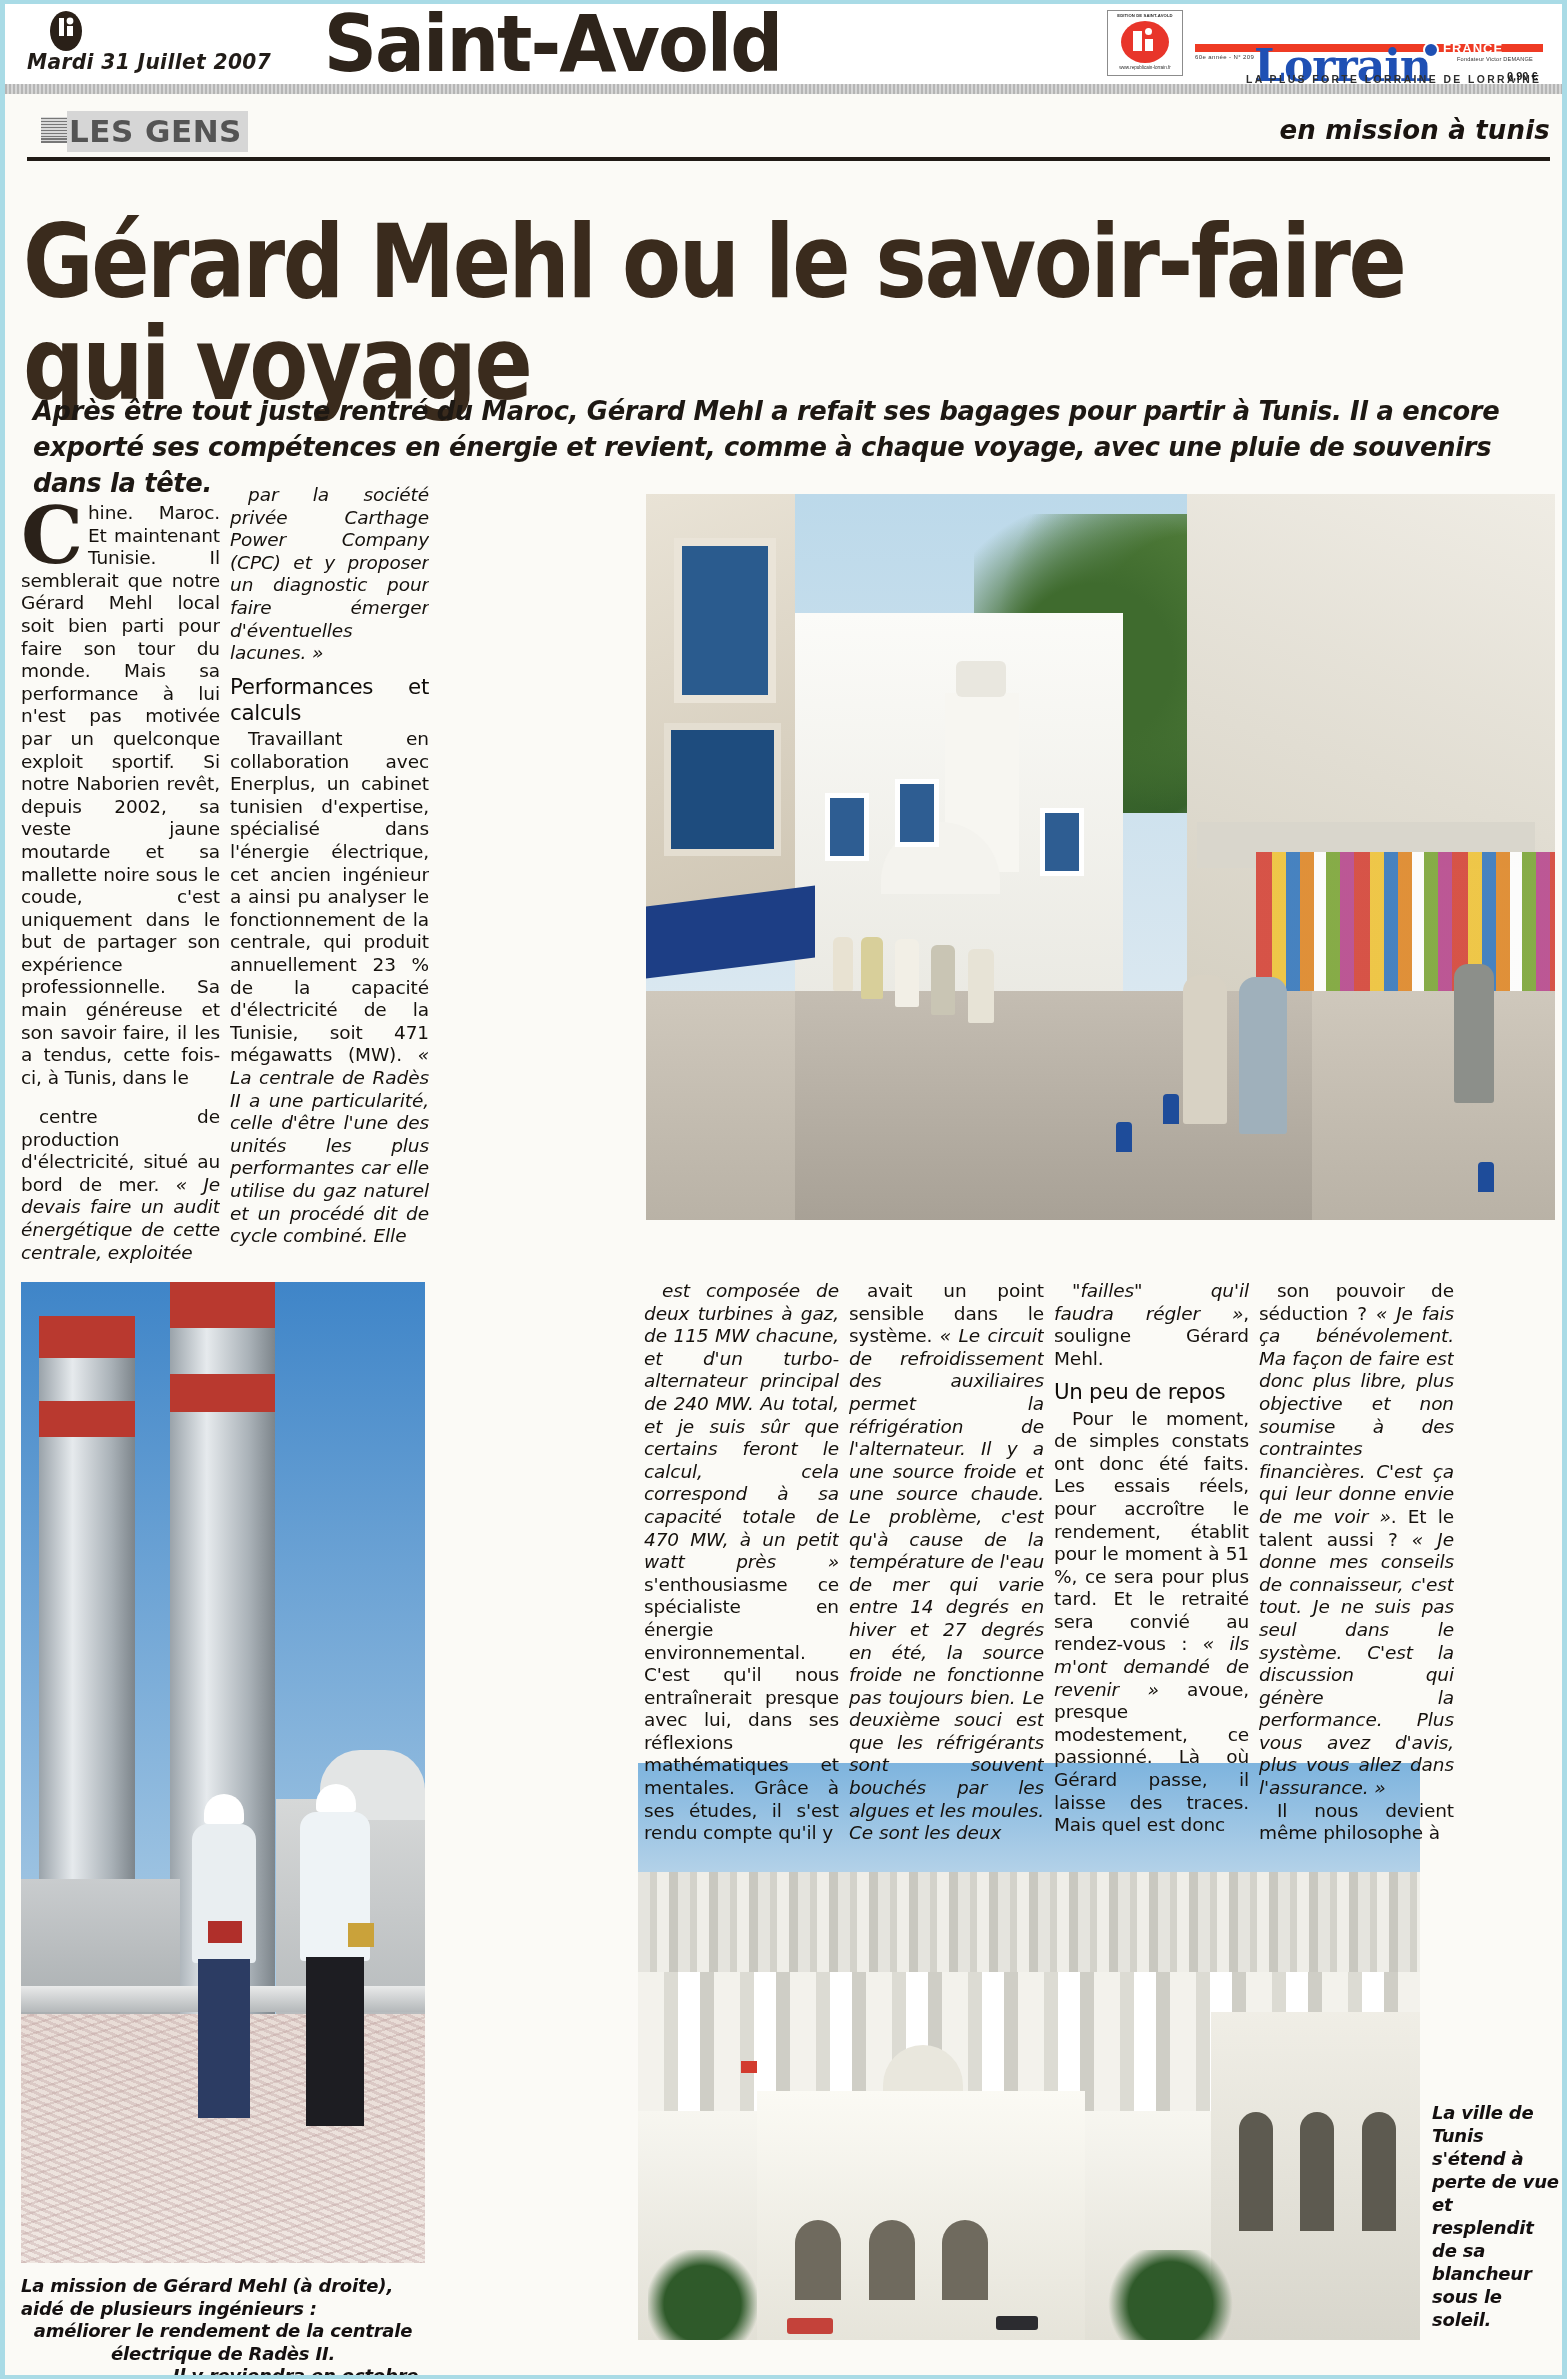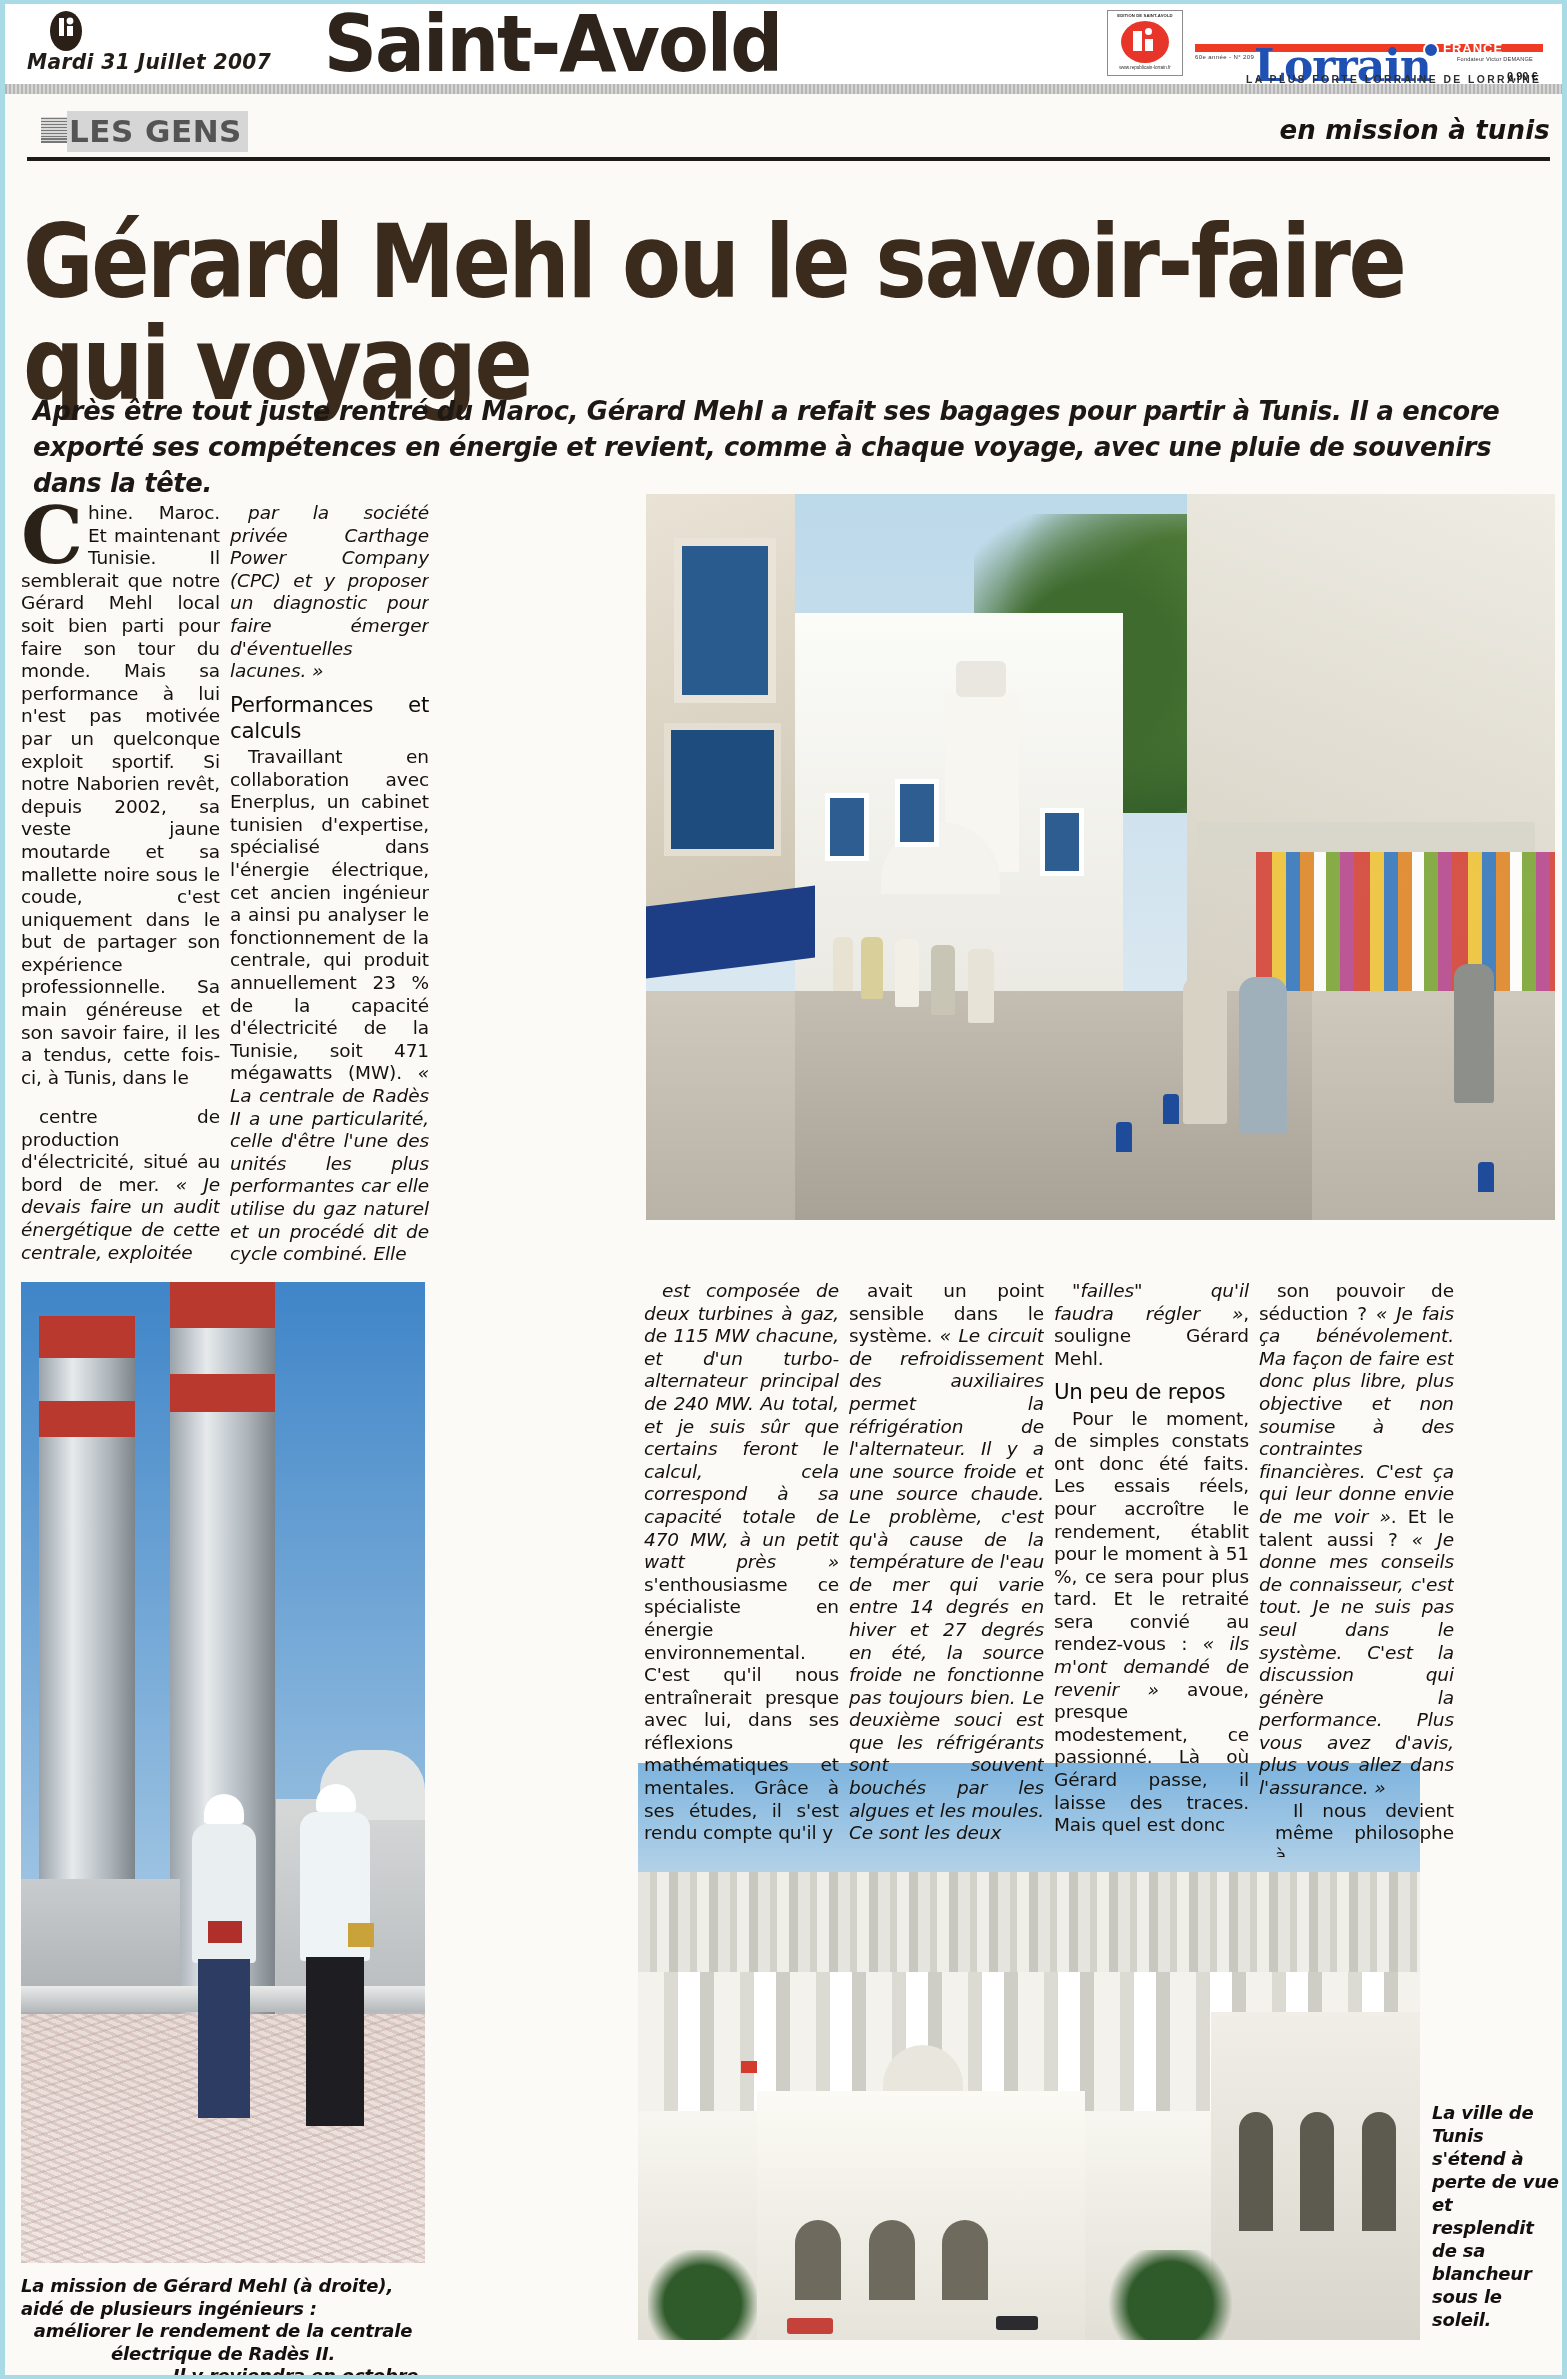--- a/index.html
+++ b/index.html
@@ -436,34 +436,34 @@
     <div style="position:absolute;left:149px;bottom:6px;width:46px;height:16px;background:#c4423a;border-radius:3px;"></div>
     <div style="position:absolute;left:358px;bottom:10px;width:42px;height:14px;background:#2c2c30;border-radius:3px;"></div>
   </div>
   <div class="caption" id="cap3">La ville de Tunis s'étend à perte de vue et resplendit de sa blancheur sous le soleil.</div>
 <div class="col" style="left: 16px; top: 498px; width: 199px; height: 597px; overflow: hidden;">
       <p><span class="dropcap">C</span><span>hine.</span> <span>Maroc.</span> <span>Et</span> <span>maintenant</span> <span>Tunisie.</span> <span>Il</span> <span>semblerait</span> <span>que</span> <span>notre</span> <span>Gérard</span> <span>Mehl</span> <span>local</span> <span>soit</span> <span>bien</span> <span>parti</span> <span>pour</span> <span>faire</span> <span>son</span> <span>tour</span> <span>du</span> <span>monde.</span> <span>Mais</span> <span>sa</span> <span>performance</span> <span>à</span> <span>lui</span> <span>n'est</span> <span>pas</span> <span>motivée</span> <span>par</span> <span>un</span> <span>quelconque</span> <span>exploit</span> <span>sportif.</span> <span>Si</span> <span>notre</span> <span>Naborien</span> <span>revêt,</span> <span>depuis</span> <span>2002,</span> <span>sa</span> <span>veste</span> <span>jaune</span> <span>moutarde</span> <span>et</span> <span>sa</span> <span>mallette</span> <span>noire</span> <span>sous</span> <span>le</span> <span>coude,</span> <span>c'est</span> <span>uniquement</span> <span>dans</span> <span>le</span> <span>but</span> <span>de</span> <span>partager</span> <span>son</span> <span>expérience</span> <span>professionnelle.</span> <span>Sa</span> <span>main</span> <span>généreuse</span> <span>et</span> <span>son</span> <span>savoir</span> <span>faire,</span> <span>il</span> <span>les</span> <span>a</span> <span>tendus,</span> <span>cette</span> <span>fois-ci,</span> <span>à</span> <span>Tunis,</span> <span>dans</span> <span>le</span> </p>
     </div>
     <div class="col" style="left: 16px; top: 1102px; width: 199px; height: 169px; overflow: hidden;">
       <p style="text-indent: 18px;"><span>centre</span> <span>de</span> <span>production</span> <span>d'électricité,</span> <span>situé</span> <span>au</span> <span>bord</span> <span>de</span> <span>mer.</span>  <span class="ital">«</span> <span class="ital">Je</span> <span class="ital">devais</span> <span class="ital">faire</span> <span class="ital">un</span> <span class="ital">audit</span> <span class="ital">énergétique</span> <span class="ital">de</span> <span class="ital">cette</span> <span class="ital">centrale,</span> <span class="ital">exploitée</span> </p>
     </div>
-    <div class="col" style="left: 225px; top: 498px; width: 199px; height: 774px; overflow: hidden;">
+    <div class="col" style="left: 225px; top: 480px; width: 199px; height: 774px; overflow: hidden;">
       <p style="text-indent: 18px;"><span class="ital">par</span> <span class="ital">la</span> <span class="ital">société</span> <span class="ital">privée</span> <span class="ital">Carthage</span> <span class="ital">Power</span> <span class="ital">Company</span> <span class="ital">(CPC)</span> <span class="ital">et</span> <span class="ital">y</span> <span class="ital">proposer</span> <span class="ital">un</span> <span class="ital">diagnostic</span> <span class="ital">pour</span> <span class="ital">faire</span> <span class="ital">émerger</span> <span class="ital">d'éventuelles</span> <span class="ital">lacunes.</span> <span class="ital">»</span></p>
       <h2 class="subhead">Performances et calculs</h2>
       <p style="text-indent: 18px;"><span>Travaillant</span> <span>en</span> <span>collaboration</span> <span>avec</span> <span>Enerplus,</span> <span>un</span> <span>cabinet</span> <span>tunisien</span> <span>d'expertise,</span> <span>spécialisé</span> <span>dans</span> <span>l'énergie</span> <span>électrique,</span> <span>cet</span> <span>ancien</span> <span>ingénieur</span> <span>a</span> <span>ainsi</span> <span>pu</span> <span>analyser</span> <span>le</span> <span>fonctionnement</span> <span>de</span> <span>la</span> <span>centrale,</span> <span>qui</span> <span>produit</span> <span>annuellement</span> <span>23</span> <span>%</span> <span>de</span> <span>la</span> <span>capacité</span> <span>d'électricité</span> <span>de</span> <span>la</span> <span>Tunisie,</span> <span>soit</span> <span>471</span> <span>mégawatts</span> <span>(MW).</span>  <span class="ital">«</span> <span class="ital">La</span> <span class="ital">centrale</span> <span class="ital">de</span> <span class="ital">Radès</span> <span class="ital">II</span> <span class="ital">a</span> <span class="ital">une</span> <span class="ital">particularité,</span> <span class="ital">celle</span> <span class="ital">d'être</span> <span class="ital">l'une</span> <span class="ital">des</span> <span class="ital">unités</span> <span class="ital">les</span> <span class="ital">plus</span> <span class="ital">performantes</span> <span class="ital">car</span> <span class="ital">elle</span> <span class="ital">utilise</span> <span class="ital">du</span> <span class="ital">gaz</span> <span class="ital">naturel</span> <span class="ital">et</span> <span class="ital">un</span> <span class="ital">procédé</span> <span class="ital">dit</span> <span class="ital">de</span> <span class="ital">cycle</span> <span class="ital">combiné.</span> <span class="ital">Elle</span> </p>
     </div>
     <div class="col" style="left: 639px; top: 1276px; width: 195px; height: 577px; overflow: hidden;">
       <p style="text-indent: 18px;"><span class="ital">est</span> <span class="ital">composée</span> <span class="ital">de</span> <span class="ital">deux</span> <span class="ital">turbines</span> <span class="ital">à</span> <span class="ital">gaz,</span> <span class="ital">de</span> <span class="ital">115</span> <span class="ital">MW</span> <span class="ital">chacune,</span> <span class="ital">et</span> <span class="ital">d'un</span> <span class="ital">turbo-alternateur</span> <span class="ital">principal</span> <span class="ital">de</span> <span class="ital">240</span> <span class="ital">MW.</span> <span class="ital">Au</span> <span class="ital">total,</span> <span class="ital">et</span> <span class="ital">je</span> <span class="ital">suis</span> <span class="ital">sûr</span> <span class="ital">que</span> <span class="ital">certains</span> <span class="ital">feront</span> <span class="ital">le</span> <span class="ital">calcul,</span> <span class="ital">cela</span> <span class="ital">correspond</span> <span class="ital">à</span> <span class="ital">sa</span> <span class="ital">capacité</span> <span class="ital">totale</span> <span class="ital">de</span> <span class="ital">470</span> <span class="ital">MW,</span> <span class="ital">à</span> <span class="ital">un</span> <span class="ital">petit</span> <span class="ital">watt</span> <span class="ital">près</span> <span class="ital">»</span>  <span>s'enthousiasme</span> <span>ce</span> <span>spécialiste</span> <span>en</span> <span>énergie</span> <span>environnemental.</span> <span>C'est</span> <span>qu'il</span> <span>nous</span> <span>entraînerait</span> <span>presque</span> <span>avec</span> <span>lui,</span> <span>dans</span> <span>ses</span> <span>réflexions</span> <span>mathématiques</span> <span>et</span> <span>mentales.</span> <span>Grâce</span> <span>à</span> <span>ses</span> <span>études,</span> <span>il</span> <span>s'est</span> <span>rendu</span> <span>compte</span> <span>qu'il</span> <span>y</span> </p>
     </div>
     <div class="col" style="left: 844px; top: 1276px; width: 195px; height: 577px; overflow: hidden;">
       <p style="text-indent: 18px;"><span>avait</span> <span>un</span> <span>point</span> <span>sensible</span> <span>dans</span> <span>le</span> <span>système.</span>  <span class="ital">«</span> <span class="ital">Le</span> <span class="ital">circuit</span> <span class="ital">de</span> <span class="ital">refroidissement</span> <span class="ital">des</span> <span class="ital">auxiliaires</span> <span class="ital">permet</span> <span class="ital">la</span> <span class="ital">réfrigération</span> <span class="ital">de</span> <span class="ital">l'alternateur.</span> <span class="ital">Il</span> <span class="ital">y</span> <span class="ital">a</span> <span class="ital">une</span> <span class="ital">source</span> <span class="ital">froide</span> <span class="ital">et</span> <span class="ital">une</span> <span class="ital">source</span> <span class="ital">chaude.</span> <span class="ital">Le</span> <span class="ital">problème,</span> <span class="ital">c'est</span> <span class="ital">qu'à</span> <span class="ital">cause</span> <span class="ital">de</span> <span class="ital">la</span> <span class="ital">température</span> <span class="ital">de</span> <span class="ital">l'eau</span> <span class="ital">de</span> <span class="ital">mer</span> <span class="ital">qui</span> <span class="ital">varie</span> <span class="ital">entre</span> <span class="ital">14</span> <span class="ital">degrés</span> <span class="ital">en</span> <span class="ital">hiver</span> <span class="ital">et</span> <span class="ital">27</span> <span class="ital">degrés</span> <span class="ital">en</span> <span class="ital">été,</span> <span class="ital">la</span> <span class="ital">source</span> <span class="ital">froide</span> <span class="ital">ne</span> <span class="ital">fonctionne</span> <span class="ital">pas</span> <span class="ital">toujours</span> <span class="ital">bien.</span> <span class="ital">Le</span> <span class="ital">deuxième</span> <span class="ital">souci</span> <span class="ital">est</span> <span class="ital">que</span> <span class="ital">les</span> <span class="ital">réfrigérants</span> <span class="ital">sont</span> <span class="ital">souvent</span> <span class="ital">bouchés</span> <span class="ital">par</span> <span class="ital">les</span> <span class="ital">algues</span> <span class="ital">et</span> <span class="ital">les</span> <span class="ital">moules.</span> <span class="ital">Ce</span> <span class="ital">sont</span> <span class="ital">les</span> <span class="ital">deux</span> </p>
     </div>
     <div class="col" style="left: 1049px; top: 1276px; width: 195px; height: 577px; overflow: hidden;">
       <p style="text-indent: 18px;"><span class="ital">"failles"</span> <span class="ital">qu'il</span> <span class="ital">faudra</span> <span class="ital">régler</span> <span class="ital">»</span><span>,</span> <span>souligne</span> <span>Gérard</span> <span>Mehl.</span></p>
       <h2 class="subhead">Un peu de repos</h2>
       <p style="text-indent: 18px;"><span>Pour</span> <span>le</span> <span>moment,</span> <span>de</span> <span>simples</span> <span>constats</span> <span>ont</span> <span>donc</span> <span>été</span> <span>faits.</span> <span>Les</span> <span>essais</span> <span>réels,</span> <span>pour</span> <span>accroître</span> <span>le</span> <span>rendement,</span> <span>établit</span> <span>pour</span> <span>le</span> <span>moment</span> <span>à</span> <span>51</span> <span>%,</span> <span>ce</span> <span>sera</span> <span>pour</span> <span>plus</span> <span>tard.</span> <span>Et</span> <span>le</span> <span>retraité</span> <span>sera</span> <span>convié</span> <span>au</span> <span>rendez-vous</span> <span>:</span>  <span class="ital">«</span> <span class="ital">ils</span> <span class="ital">m'ont</span> <span class="ital">demandé</span> <span class="ital">de</span> <span class="ital">revenir</span> <span class="ital">»</span>  <span>avoue,</span> <span>presque</span> <span>modestement,</span> <span>ce</span> <span>passionné.</span> <span>Là</span> <span>où</span> <span>Gérard</span> <span>passe,</span> <span>il</span> <span>laisse</span> <span>des</span> <span>traces.</span> <span>Mais</span> <span>quel</span> <span>est</span> <span>donc</span> </p>
     </div>
     <div class="col" style="left: 1254px; top: 1276px; width: 195px; height: 577px; overflow: hidden;">
       <p style="text-indent: 18px;"><span>son</span> <span>pouvoir</span> <span>de</span> <span>séduction</span> <span>?</span>  <span class="ital">«</span> <span class="ital">Je</span> <span class="ital">fais</span> <span class="ital">ça</span> <span class="ital">bénévolement.</span> <span class="ital">Ma</span> <span class="ital">façon</span> <span class="ital">de</span> <span class="ital">faire</span> <span class="ital">est</span> <span class="ital">donc</span> <span class="ital">plus</span> <span class="ital">libre,</span> <span class="ital">plus</span> <span class="ital">objective</span> <span class="ital">et</span> <span class="ital">non</span> <span class="ital">soumise</span> <span class="ital">à</span> <span class="ital">des</span> <span class="ital">contraintes</span> <span class="ital">financières.</span> <span class="ital">C'est</span> <span class="ital">ça</span> <span class="ital">qui</span> <span class="ital">leur</span> <span class="ital">donne</span> <span class="ital">envie</span> <span class="ital">de</span> <span class="ital">me</span> <span class="ital">voir</span> <span class="ital">»</span><span>.</span> <span>Et</span> <span>le</span> <span>talent</span> <span>aussi</span> <span>?</span>  <span class="ital">«</span> <span class="ital">Je</span> <span class="ital">donne</span> <span class="ital">mes</span> <span class="ital">conseils</span> <span class="ital">de</span> <span class="ital">connaisseur,</span> <span class="ital">c'est</span> <span class="ital">tout.</span> <span class="ital">Je</span> <span class="ital">ne</span> <span class="ital">suis</span> <span class="ital">pas</span> <span class="ital">seul</span> <span class="ital">dans</span> <span class="ital">le</span> <span class="ital">système.</span> <span class="ital">C'est</span> <span class="ital">la</span> <span class="ital">discussion</span> <span class="ital">qui</span> <span class="ital">génère</span> <span class="ital">la</span> <span class="ital">performance.</span> <span class="ital">Plus</span> <span class="ital">vous</span> <span class="ital">avez</span> <span class="ital">d'avis,</span> <span class="ital">plus</span> <span class="ital">vous</span> <span class="ital">allez</span> <span class="ital">dans</span> <span class="ital">l'assurance.</span> <span class="ital">»</span></p>
-      <p style="text-indent: 18px; margin-left: 16px;"><span>Il</span> <span>nous</span> <span>devient</span> <span>même</span> <span>philosophe</span> <span>à</span> </p>
+      <p style="text-indent: 18px;"><span>Il</span> <span>nous</span> <span>devient</span> <span>même</span> <span>philosophe</span> <span>à</span> </p>
     </div>
   </div>
 
 
 </body></html>

